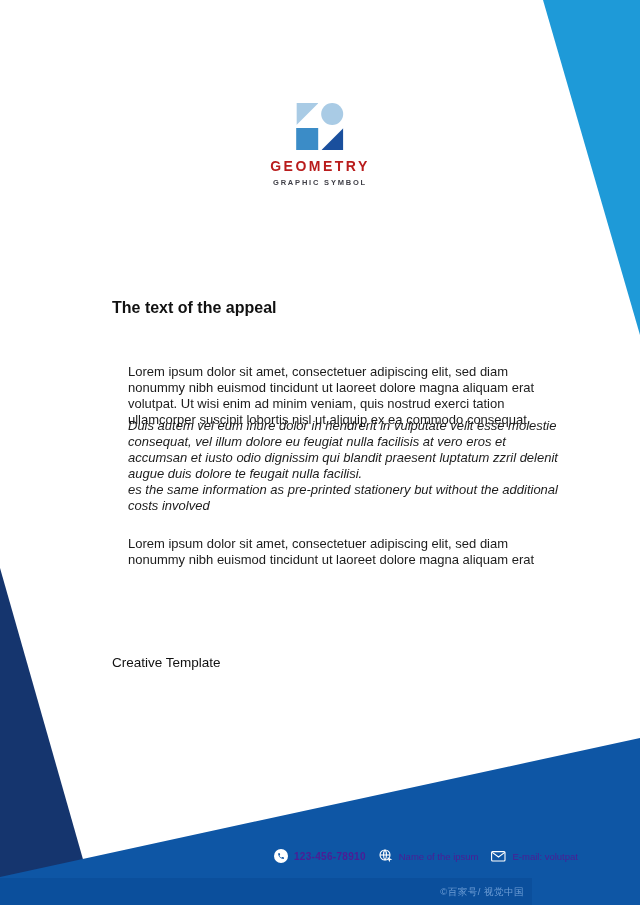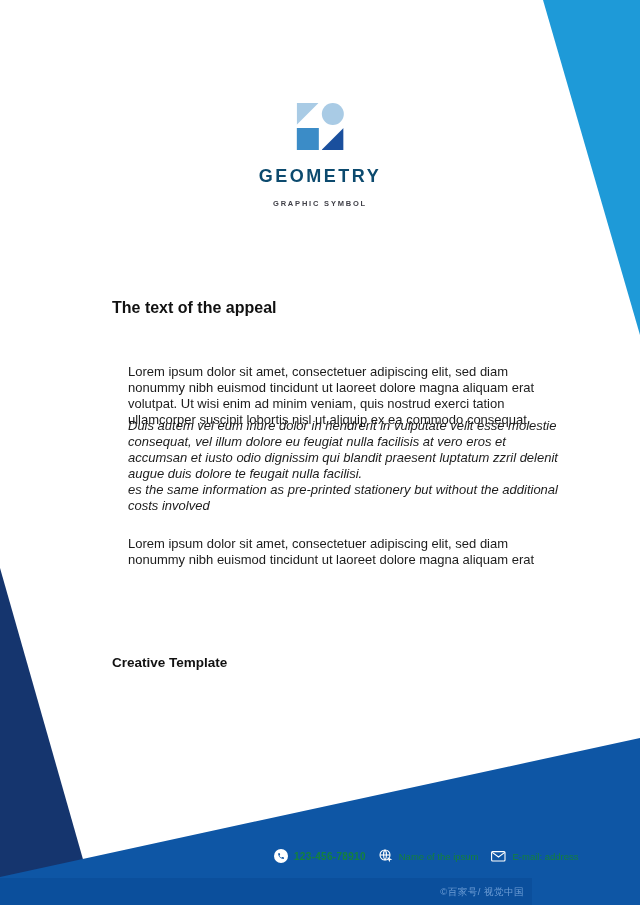--- a/index.html
+++ b/index.html
@@ -36,45 +36,45 @@
   }
   .logo-grid{
     width:47px; height:47px; margin:0 auto;
     display:grid; grid-template-columns:22px 22px; grid-template-rows:22px 22px; gap:3px;
   }
   .lg-tl{background:#A9CBE5; clip-path:polygon(0 0, 100% 0, 0 100%);}
   .lg-circle{background:#A9CBE5; border-radius:50%;}
   .lg-square{background:#3B8CC7;}
   .lg-br{background:#1A4F9D; clip-path:polygon(100% 0, 100% 100%, 0 100%);}
   .logo-name{
-    margin-top:16px; font-size:18px; font-weight:bold; color:#0c4a6e;
+    margin-top:8px; font-size:14px; font-weight:bold; color:#b91c1c;
     letter-spacing:2.5px; white-space:nowrap;
   }
   .logo-tagline{
-    margin-top:12px; font-size:7.5px; font-weight:bold; color:#3F3F47;
+    margin-top:4px; font-size:7.5px; font-weight:bold; color:#3F3F47;
     letter-spacing:1.8px; white-space:nowrap;
   }
   
   .doc-heading{
     position:absolute; left:112px; top:299px; margin:0;
     font-size:16px; font-weight:bold; color:#111111;
   }
   .doc-par{
     position:absolute; left:112px; width:432px; margin:16px;
     font-size:13px; line-height:16px; color:#1C1C1C; white-space:pre-line;
   }
   .p1{top:348px;} .p2{top:402px;font-style:italic;} .p3{top:520px;} .p4{top:566px;}
   .creative{
     position:absolute; left:112px; top:655px;
-    font-size:13.5px; font-weight:bold; color:#111111;
+    font-size:13.5px; font-weight:normal; color:#111111;
   }
   
   .contact-row{
     position:absolute; left:274px; top:848px; height:16px;
-    display:flex; align-items:center; gap:13px; color:#15803d;
+    display:flex; align-items:center; gap:13px; color:#4c1d95;
   }
   .contact-item{display:flex; align-items:center; gap:6px; white-space:nowrap;}
   .contact-item svg{display:block;}
   .contact-phone-text{font-size:10px; font-weight:bold; letter-spacing:0.3px;}
   .contact-text{font-size:9.5px;}
 </style>
 </head>
 <body>
 
 <div class="page">
@@ -128,17 +128,17 @@
       <span class="contact-text">Name of the ipsum</span>
     </span>
 
     <span class="contact-item">
       <span>
         <svg width="15" height="11" viewBox="0 0 15 11" fill="none" stroke="#ffffff" stroke-width="1.1">
           <rect x="0.6" y="0.6" width="13.4" height="9.4" rx="1"></rect>
           <path d="M1.2 1.4l6.3 4.6 6.3-4.6"></path>
         </svg>
       </span>
-      <span class="contact-text">E-mail: address</span>
+      <span class="contact-text">E-mail: volutpat</span>
     </span>
   </div>
 
 </div>
 
 </body></html>

